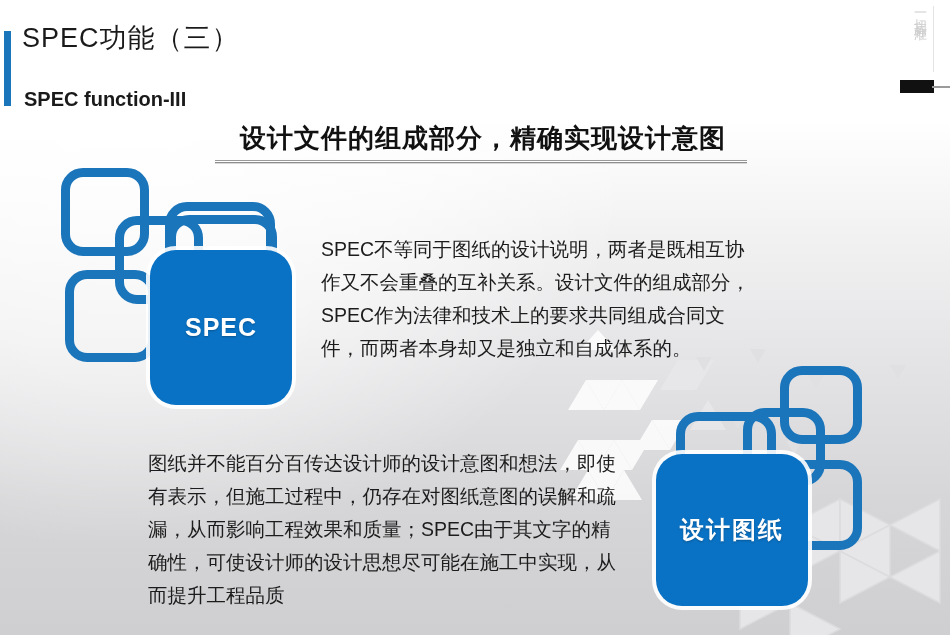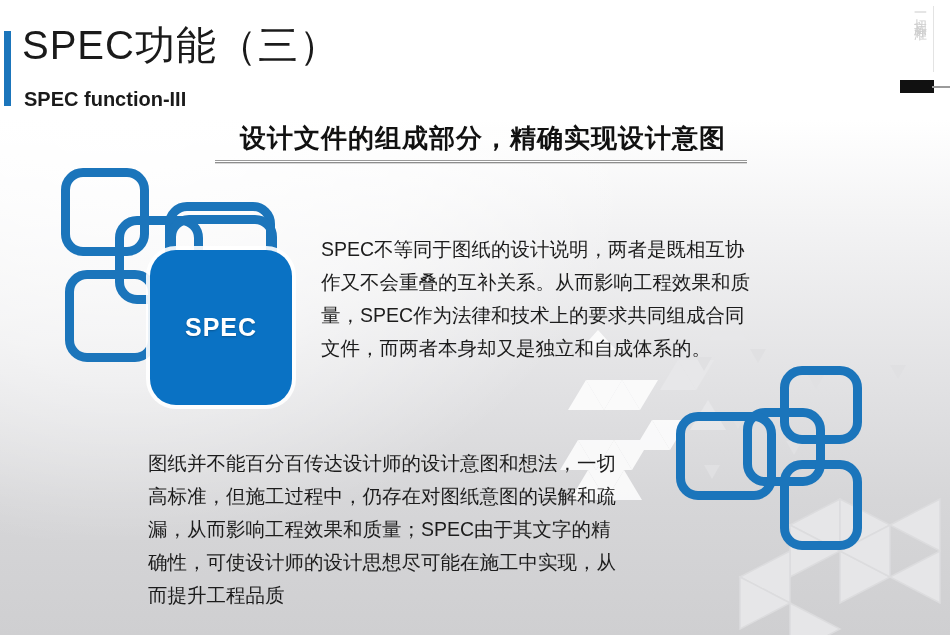--- a/index.html
+++ b/index.html
@@ -36,21 +36,21 @@
 
   
   #header { position:absolute; left:0; top:0; width:950px; height:120px; }
   #accent-bar {
     position:absolute; left:4px; top:31px;
     width:7px; height:75px;
     background:#1b75bb;
   }
   #title-cn {
     position:absolute; left:22px; top:24px;
-    font-size:40px; color:#1a1a1a; letter-spacing:1px;
+    font-size:27px; color:#1a1a1a; letter-spacing:1px;
     font-weight:400; line-height:1.05; white-space:nowrap;
   }
   #title-en {
     position:absolute; left:24px; top:88px;
     font-size:20px; color:#1a1a1a; font-weight:600; white-space:nowrap;
   }
 
   
   #watermark {
     position:absolute; right:23px; top:5px;
@@ -204,23 +204,26 @@
     <div class="ring r1"></div>
     <div class="ring r4"></div>
     <div class="ring r2"></div>
     <div class="ring r3"></div>
     <div class="ring r5"></div>
     <div class="solid-box box">
       <span class="lbl">SPEC</span>
     </div>
   </div>
 
-  <div class="para" id="para-1">SPEC不等同于图纸的设计说明，两者是既相互协作又不会重叠的互补关系。从而影响工程效果和质量，SPEC作为法律和技术上的要求共同组成合同文件，而两者本身却又是独立和自成体系的。</div>
-  <div class="para" id="para-2">图纸并不能百分百传达设计师的设计意图和想法，一切高标准，但施工过程中，仍存在对图纸意图的误解和疏漏，从而影响工程效果和质量；SPEC由于其文字的精确性，可使设计师的设计思想尽可能在施工中实现，从而提升工程品质</div>
+  <div class="para" id="para-1">SPEC不等同于图纸的设计说明，两者是既相互协作又不会重叠的互补关系。设计文件的组成部分，SPEC作为法律和技术上的要求共同组成合同文件，而两者本身却又是独立和自成体系的。</div>
+  <div class="para" id="para-2">图纸并不能百分百传达设计师的设计意图和想法，即使有表示，但施工过程中，仍存在对图纸意图的误解和疏漏，从而影响工程效果和质量；SPEC由于其文字的精确性，可使设计师的设计思想尽可能在施工中实现，从而提升工程品质</div>
 
   <div class="chain" id="chain-right">
     <div class="ring r1"></div>
     <div class="ring r4"></div>
     <div class="ring r2"></div>
     <div class="ring r3"></div>
+    <div class="solid-box box">
+      <span class="lbl">设计图纸</span>
+    </div>
   </div>
 
 </div>
 
 </body></html>

